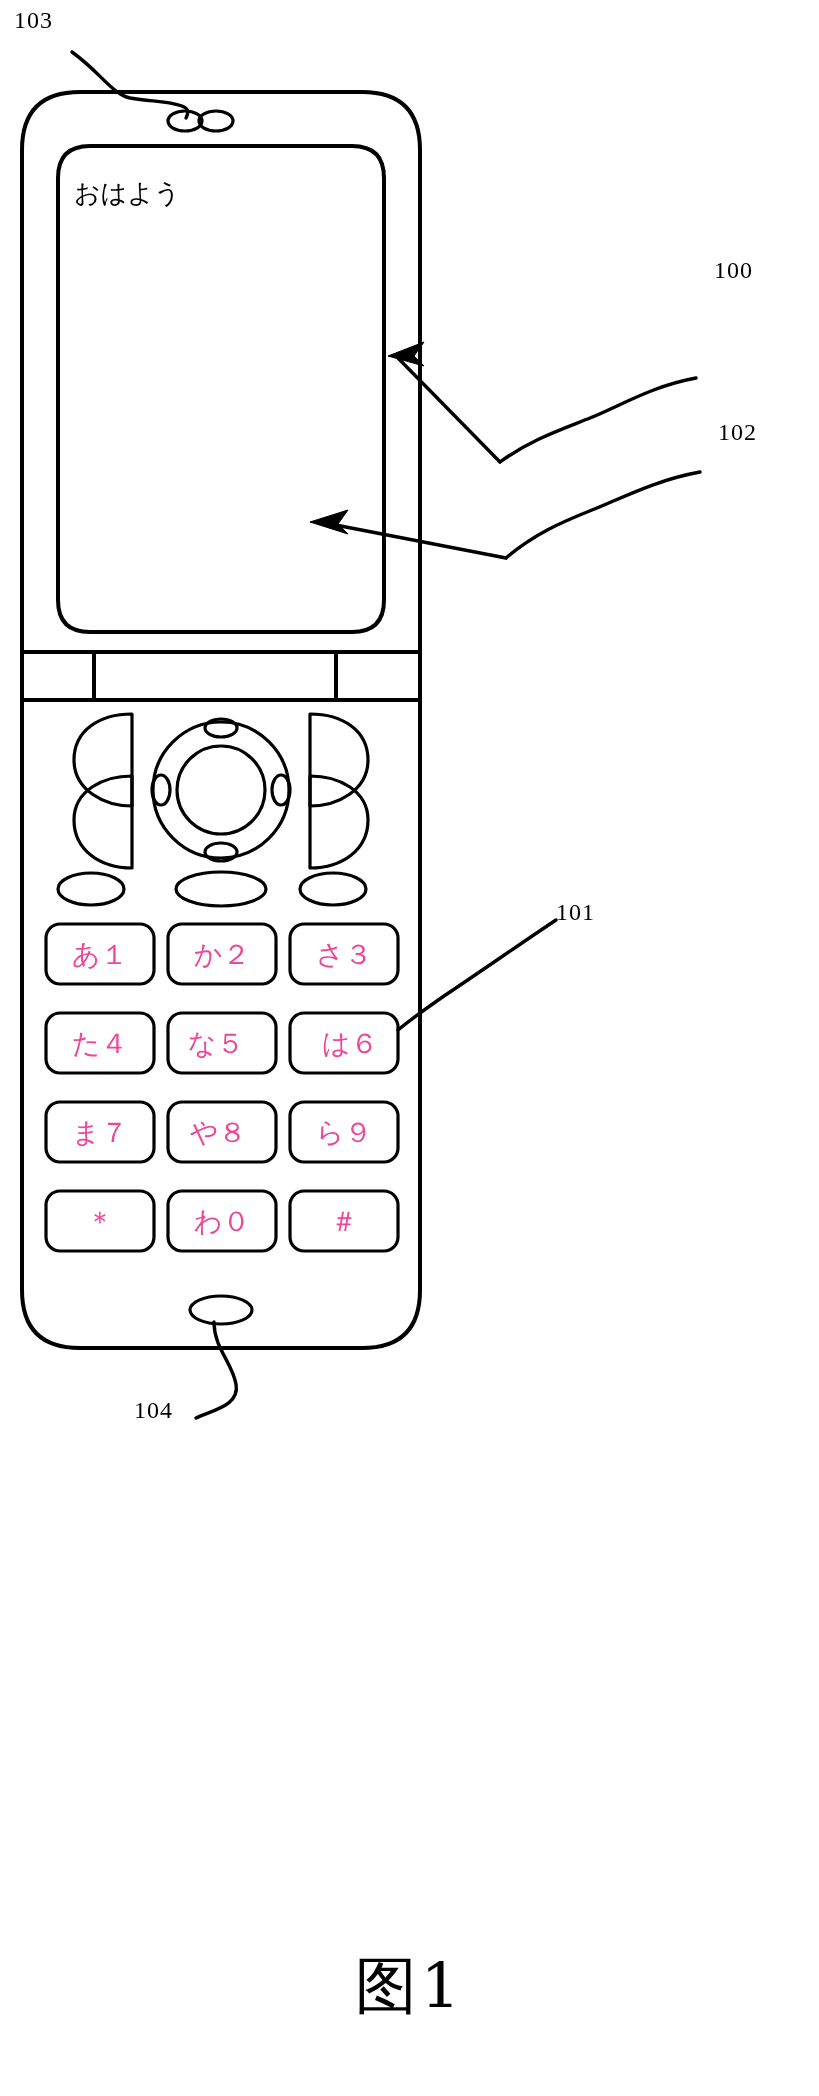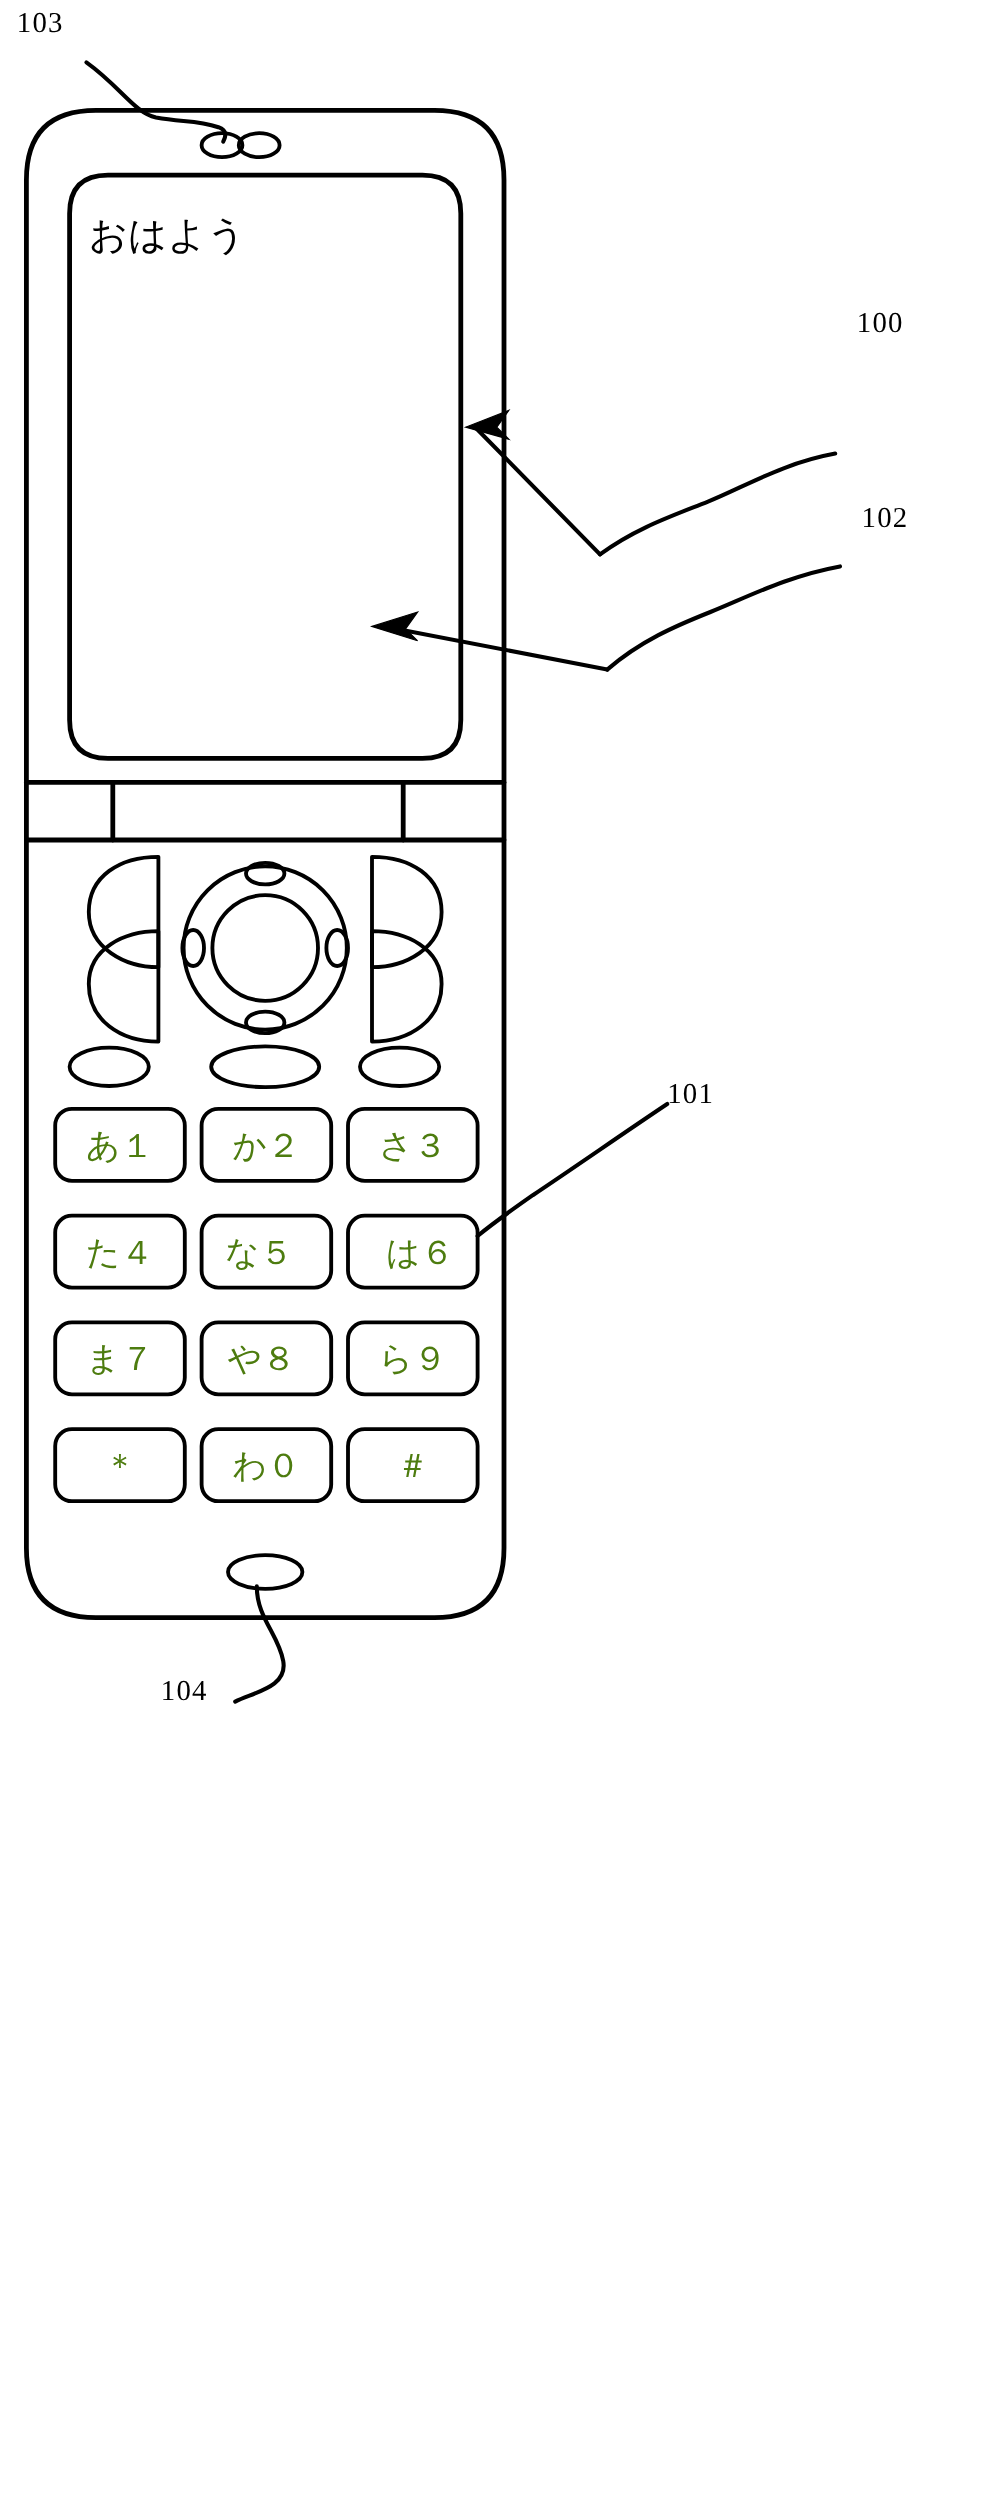--- a/index.html
+++ b/index.html
@@ -57,31 +57,31 @@
     font-size: 24px;
     letter-spacing: 1px;
     color: #000000;
     white-space: nowrap;
     line-height: 1;
   }
   .keylabel {
     position: absolute;
     font-family: "DejaVu Sans", "Liberation Sans", sans-serif;
     font-size: 28px;
-    color: #4d7c0f;
+    color: #ec4899;
     white-space: nowrap;
     text-align: center;
     line-height: 1;
   }
   #screen-text {
     position: absolute;
     left: 74px;
     top: 180px;
-    font-family: Liberation Serif, serif;
-    font-size: 32px;
+    font-family: Liberation Sans, sans-serif;
+    font-size: 26px;
     color: #000000;
     white-space: nowrap;
     line-height: 1;
   }
   #figure-caption {
     position: absolute;
     left: 0;
     top: 1955px;
     width: 819px;
     text-align: center;
@@ -221,14 +221,15 @@
   <div class="keylabel" style="left:290px; top:1030px; width:120px;">は６</div>
 
   <div class="keylabel" style="left:46px; top:1119px; width:108px;">ま７</div>
   <div class="keylabel" style="left:168px; top:1119px; width:100px;">や８</div>
   <div class="keylabel" style="left:290px; top:1119px; width:108px;">ら９</div>
 
   <div class="keylabel" style="left:46px; top:1208px; width:108px;">＊</div>
   <div class="keylabel" style="left:168px; top:1208px; width:108px;">わ０</div>
   <div class="keylabel" style="left:290px; top:1208px; width:108px;">＃</div>
 
+  <div id="figure-caption">图1</div>
 
 </div>
 
 </body></html>

